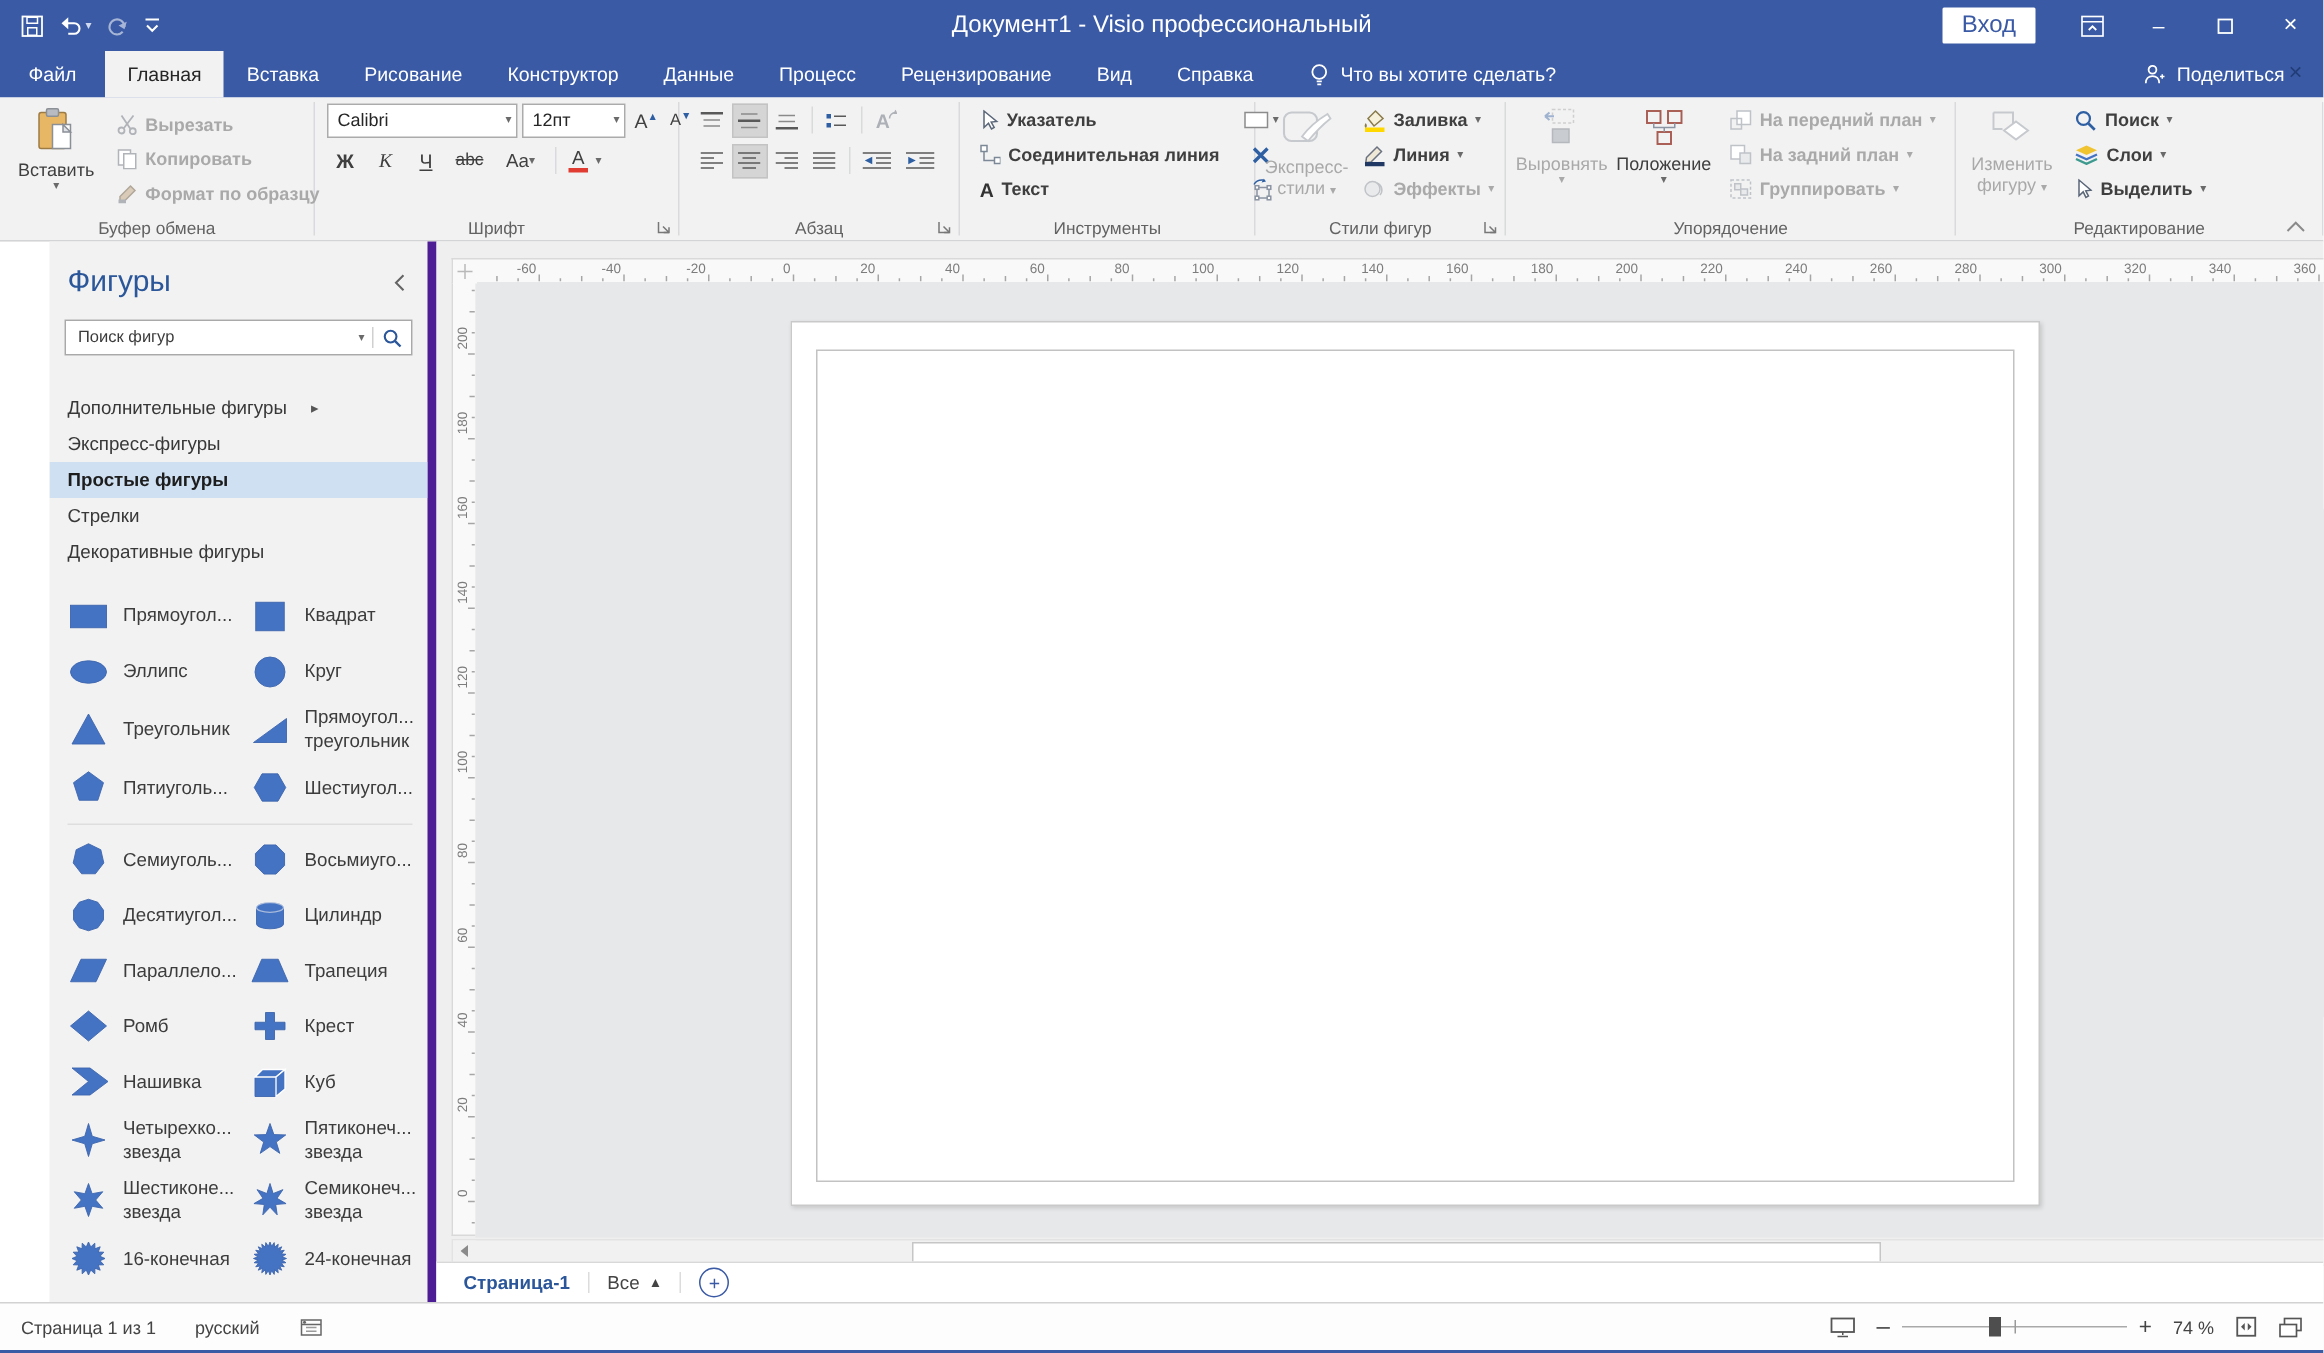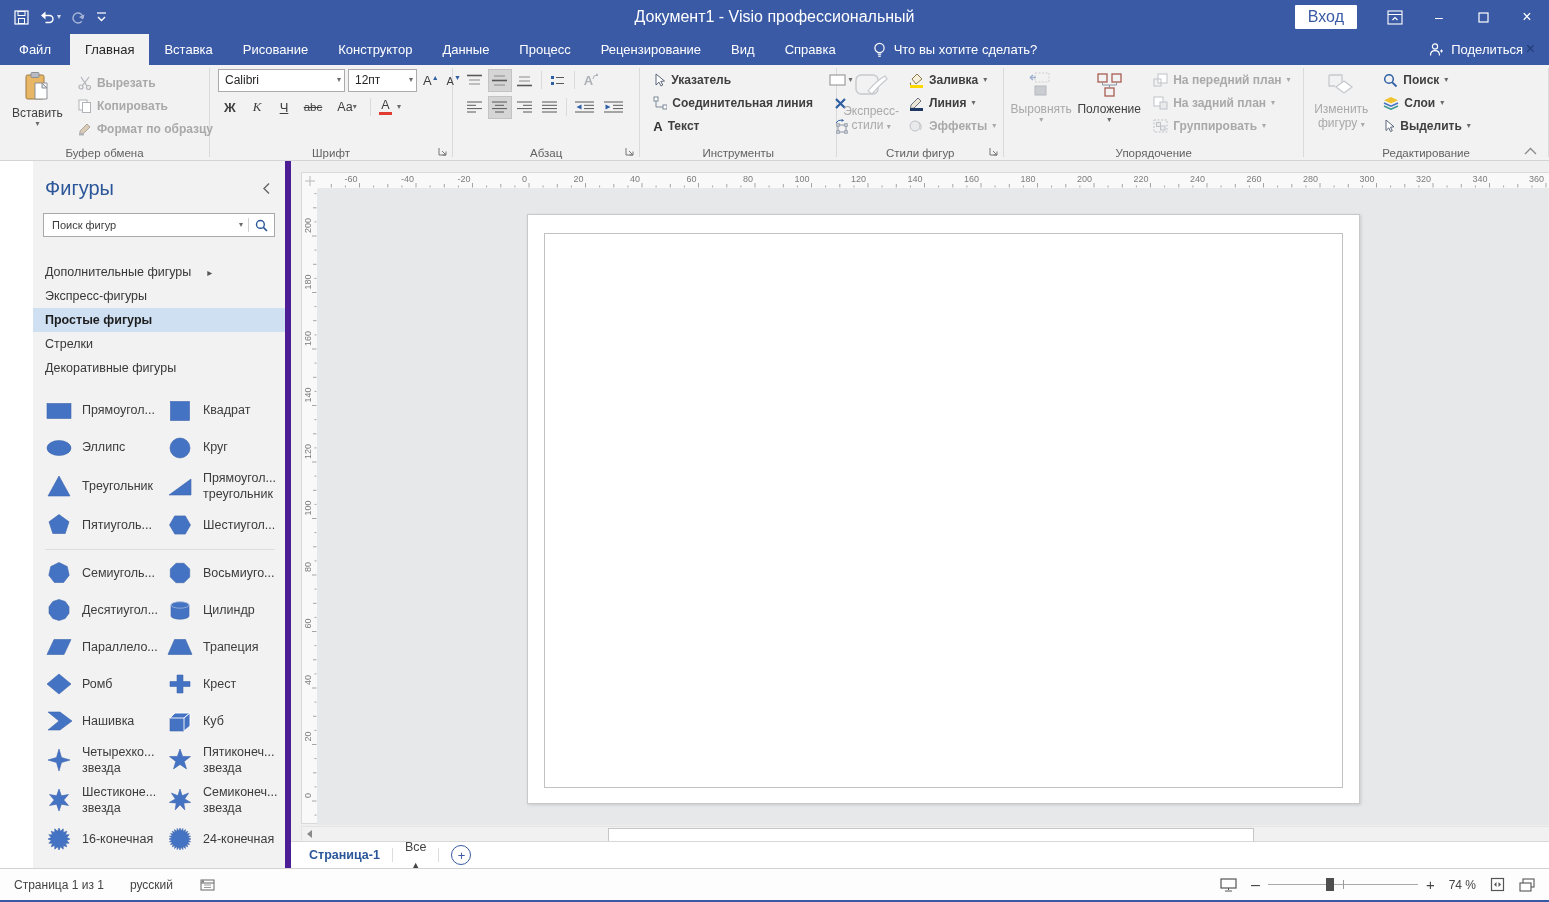--- a/index.html
+++ b/index.html
@@ -70,21 +70,21 @@
   .page{position:absolute;left:210px;top:26px;width:831px;height:588px;background:#fff;border:1px solid #c9c9c9;box-shadow:1px 1px 3px rgba(0,0,0,.14);}
   .page-inner{position:absolute;left:16px;right:16px;top:18px;bottom:15px;border:1px solid #c2c2c2;}
   .vscroll{position:absolute;left:1272px;top:11px;width:17px;height:652px;background:#f1f1f1;border:1px solid #e3e3e3;}
   .hscroll{position:absolute;left:10px;top:665px;width:1262px;height:16px;background:#f1f1f1;border:1px solid #e3e3e3;}
   .sarrow{position:absolute;display:flex;align-items:center;justify-content:center;background:#f1f1f1;}
   .thumbv{position:absolute;left:1px;width:13px;background:#fff;border:1px solid #c6c6c6;}
   .thumbh{position:absolute;top:1px;height:12px;background:#fff;border:1px solid #c6c6c6;}
   .pagebar{position:absolute;left:0;right:0;bottom:0;height:26px;background:#fff;border-top:1px solid #d8d8d8;display:flex;align-items:center;padding-left:18px;font-size:12.5px;gap:12px;}
   .pgname{color:#2b579a;font-weight:bold;}
   .pgsep{width:1px;height:14px;background:#dcdcdc;}
-  .pgall{color:#444;display:flex;align-items:center;gap:6px;flex-direction:column;}
+  .pgall{color:#444;display:flex;align-items:center;gap:6px;}
   .pgall .tri{font-size:9px;color:#444;}
   .addpage{width:18px;height:18px;border:1px solid #3a5aa5;border-radius:50%;color:#3a5aa5;display:flex;align-items:center;justify-content:center;font-size:13px;line-height:1;}
 
   
   .status{height:31px;flex:none;background:#fdfdfd;border-top:1px solid #d2d2d2;border-bottom:2px solid var(--accent,#3a5aa5);display:flex;align-items:center;font-size:12px;color:#444;}
   .st-left{display:flex;align-items:center;gap:26px;padding-left:14px;}
   .st-right{margin-left:auto;display:flex;align-items:center;gap:14px;padding-right:14px;}
   .slider{display:flex;align-items:center;gap:8px;}
   .strack{width:150px;height:1px;background:#a9a9a9;position:relative;}
   .snotch{position:absolute;left:50%;top:-4px;width:1px;height:9px;background:#9a9a9a;}

